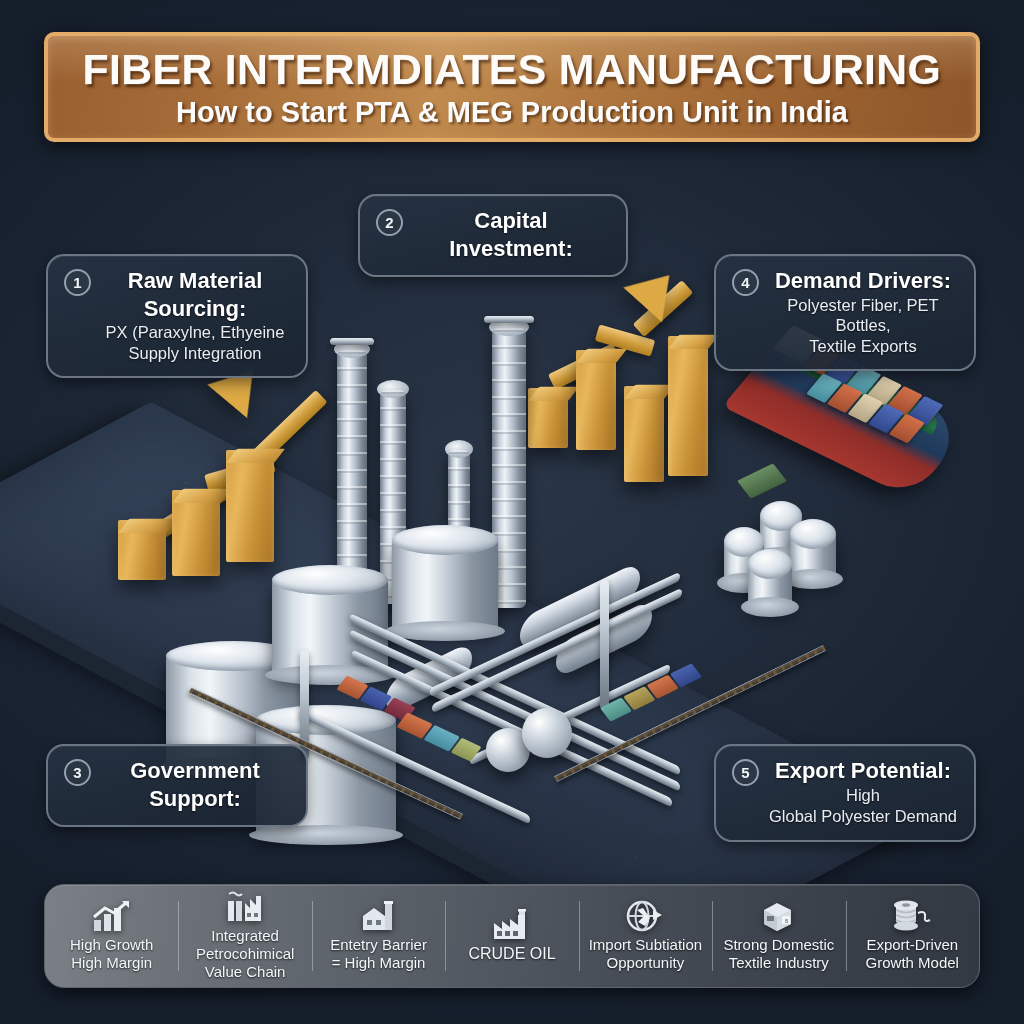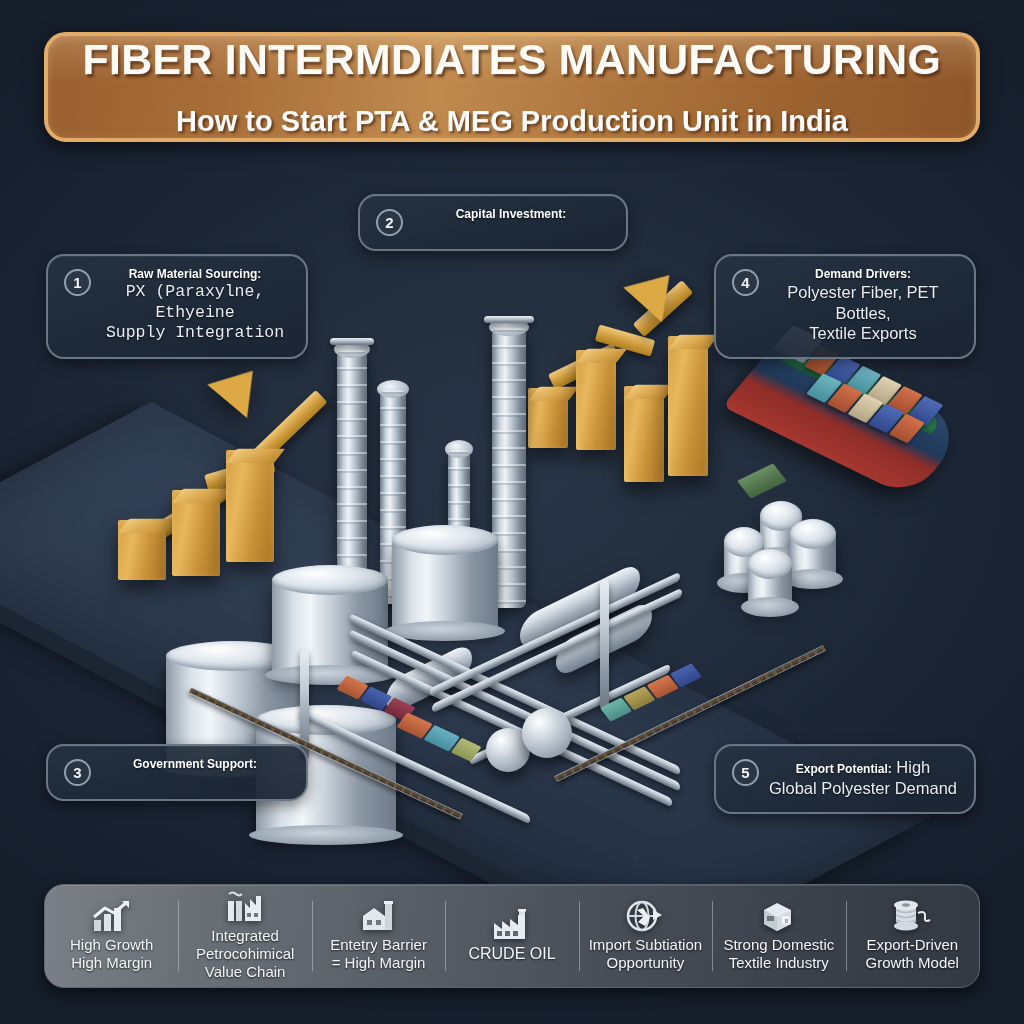--- a/index.html
+++ b/index.html
@@ -13,26 +13,26 @@
     width: 1024px; height: 1024px;
     background:
       radial-gradient(ellipse 70% 55% at 50% 46%, #2a3647 0%, #222d3d 38%, #1a2433 70%, #151e2b 100%),
       linear-gradient(180deg, #141d2b 0%, #1b2636 45%, #182230 100%);
   }
 
   
   .banner {
     position: absolute; left: 44px; top: 32px;
     width: 936px; height: 110px;
-    border-radius: 22px;
+    border-radius: 10px;
     background: linear-gradient(100deg,#9a5f2f 0%, #a66c38 18%, #c08a4e 42%, #b07840 58%, #9c6230 80%, #8d5529 100%);
     border: 4px solid #e2ab66;
     box-shadow: 0 6px 18px rgba(0,0,0,.55), inset 0 2px 8px rgba(255,225,180,.25);
     display: flex; flex-direction: column;
-    align-items: center; justify-content: space-between;
+    align-items: center; justify-content: center;
     overflow: hidden;
   }
   .banner::after{
     content:""; position:absolute; left:0; right:0; top:0; height:46%;
     background: linear-gradient(180deg, rgba(255,230,190,.20), rgba(255,230,190,0));
     pointer-events:none;
   }
   .banner-title {
     font-size: 42px; font-weight: 700; letter-spacing: .3px;
     color: #fdfdfd;
@@ -62,21 +62,21 @@
     flex: 0 0 auto;
     width: 27px; height: 27px; border-radius: 50%;
     border: 2px solid #93a0af;
     display: flex; align-items: center; justify-content: center;
     font-size: 15px; font-weight: 700; color: #f2f5f8;
     margin-top: 2px;
     background: rgba(255,255,255,.04);
   }
   .co-text { flex: 1 1 auto; text-align: center; line-height: 1.25; }
   .co-head {
-    font-size: 12px; font-weight: 700; color: #ffffff;
+    font-size: 22px; font-weight: 700; color: #ffffff;
     text-shadow: 0 1px 2px rgba(0,0,0,.7);
   }
   .co-body {
     font-size: 16.5px; font-weight: 400; color: #e9edf2;
     text-shadow: 0 1px 2px rgba(0,0,0,.7);
   }
   .co-head.inline { display: inline; }
   .co-body.inline { display: inline; }
 
   #callout-1 { left: 46px;  top: 254px; width: 262px; }
@@ -409,21 +409,21 @@
         <div class="ctr" style="background:linear-gradient(180deg,#4f6bb8,#32488c);"></div>
         <div class="ctr" style="background:linear-gradient(180deg,#d2704a,#a44f2f);"></div>
       </div>
     </div>
   </div>
 
   <div class="callout" id="callout-1">
     <div class="badge">1</div>
     <div class="co-text">
       <div class="co-head">Raw Material Sourcing:</div>
-      <div class="co-body" style="white-space:pre-line;font-family:Liberation Mono, monospace;">PX (Paraxylne, Ethyeine
+      <div class="co-body" style="white-space:pre-line;">PX (Paraxylne, Ethyeine
 Supply Integration</div>
     </div>
   </div>
 
   <div class="callout" id="callout-2">
     <div class="badge">2</div>
     <div class="co-text">
       <div class="co-head">Capital Investment:</div>
     </div>
   </div>

